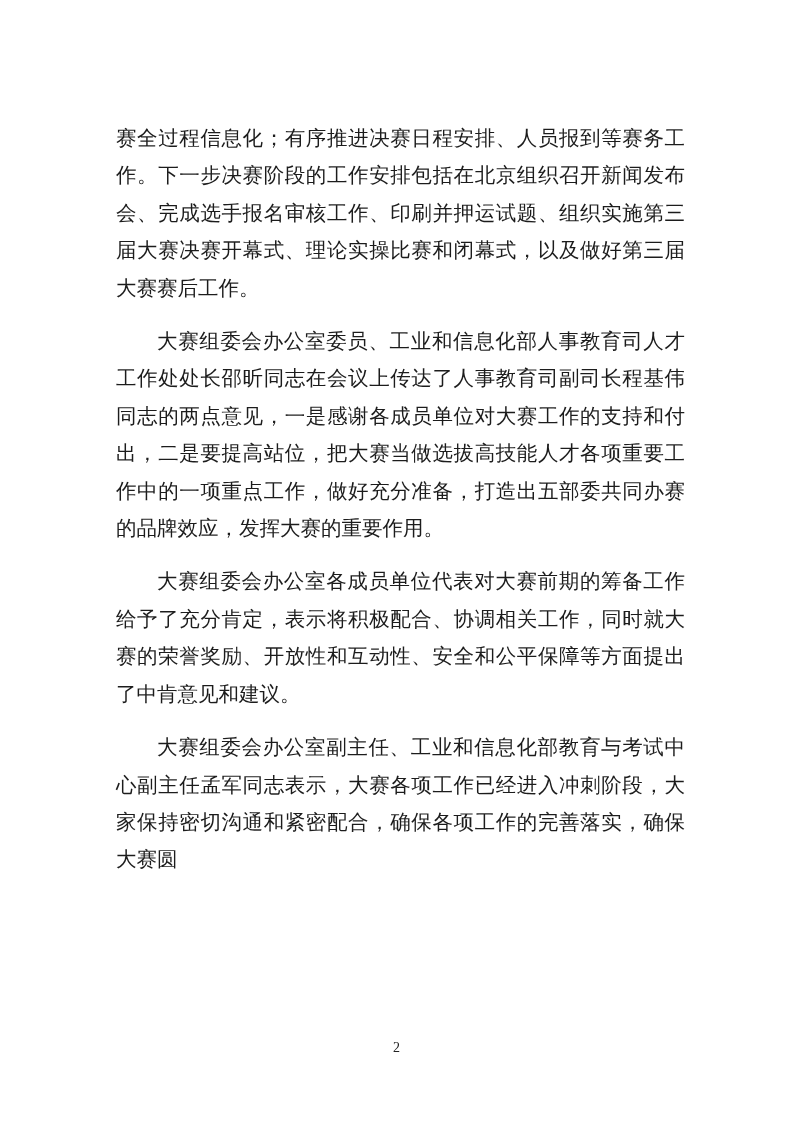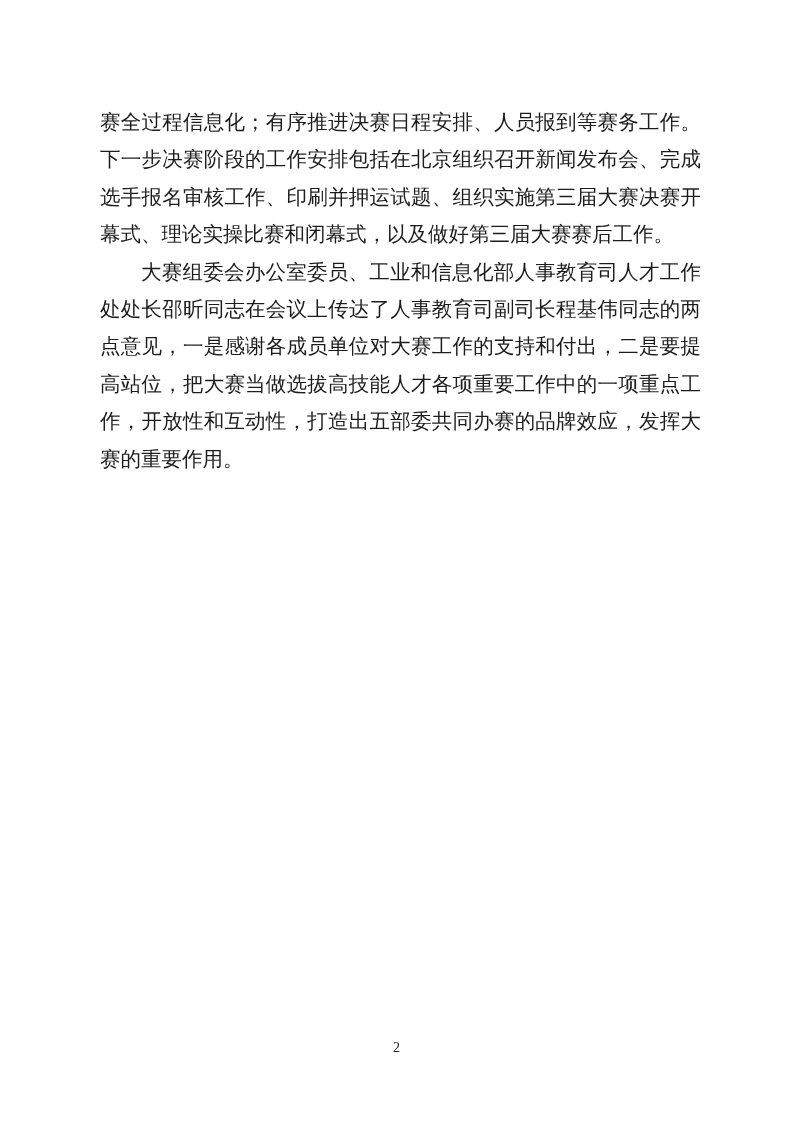--- a/index.html
+++ b/index.html
@@ -22,21 +22,21 @@
     width: 601px;
     font-size: 20.5px;
     line-height: 37.4px;
     color: #1c1c1c;
     text-align: justify;
     text-justify: inter-ideograph;
     letter-spacing: 0;
     font-weight: 400;
   }
   .content p {
-    margin: 0;
+    margin: 16px;
   }
   .content p.indent {
     text-indent: 2em;
   }
   .page-footer {
     position: absolute;
     left: 0;
     top: 1038px;
     width: 100%;
     text-align: center;
@@ -44,19 +44,21 @@
     line-height: 20px;
     color: #222222;
   }
 </style>
 </head>
 <body>
 
 <div class="page">
   <div class="content">
     <p>赛全过程信息化；有序推进决赛日程安排、人员报到等赛务工作。下一步决赛阶段的工作安排包括在北京组织召开新闻发布会、完成选手报名审核工作、印刷并押运试题、组织实施第三届大赛决赛开幕式、理论实操比赛和闭幕式，以及做好第三届大赛赛后工作。</p>
-    <p class="indent">大赛组委会办公室委员、工业和信息化部人事教育司人才工作处处长邵昕同志在会议上传达了人事教育司副司长程基伟同志的两点意见，一是感谢各成员单位对大赛工作的支持和付出，二是要提高站位，把大赛当做选拔高技能人才各项重要工作中的一项重点工作，开放性和互动性，打造出五部委共同办赛的品牌效应，发挥大赛的重要作用。</p>
+    <p class="indent">大赛组委会办公室委员、工业和信息化部人事教育司人才工作处处长邵昕同志在会议上传达了人事教育司副司长程基伟同志的两点意见，一是感谢各成员单位对大赛工作的支持和付出，二是要提高站位，把大赛当做选拔高技能人才各项重要工作中的一项重点工作，做好充分准备，打造出五部委共同办赛的品牌效应，发挥大赛的重要作用。</p>
+    <p class="indent">大赛组委会办公室各成员单位代表对大赛前期的筹备工作给予了充分肯定，表示将积极配合、协调相关工作，同时就大赛的荣誉奖励、开放性和互动性、安全和公平保障等方面提出了中肯意见和建议。</p>
+    <p class="indent">大赛组委会办公室副主任、工业和信息化部教育与考试中心副主任孟军同志表示，大赛各项工作已经进入冲刺阶段，大家保持密切沟通和紧密配合，确保各项工作的完善落实，确保大赛圆</p>
   </div>
 
   <div class="page-footer">
     <span>2</span>
   </div>
 </div>
 
 </body></html>

